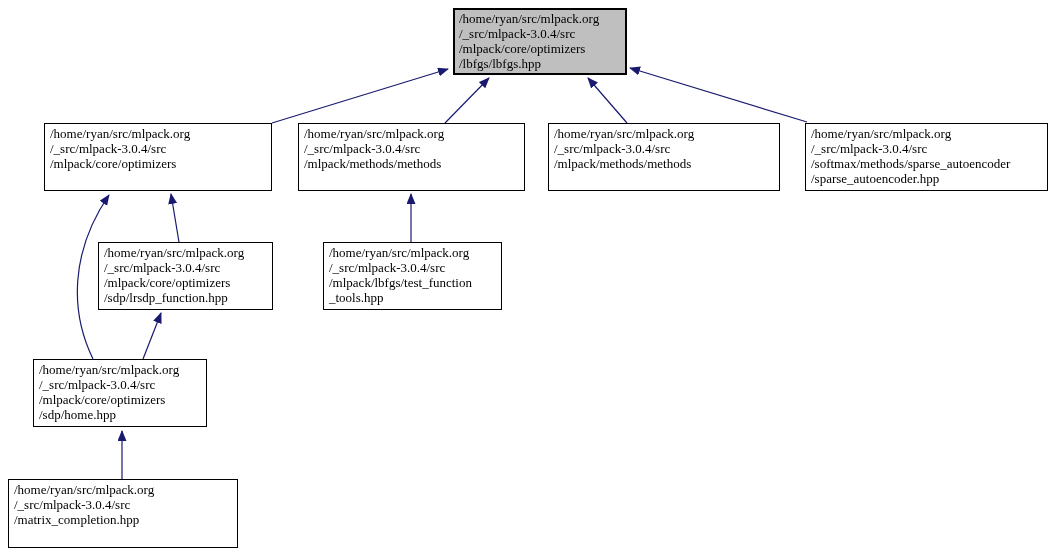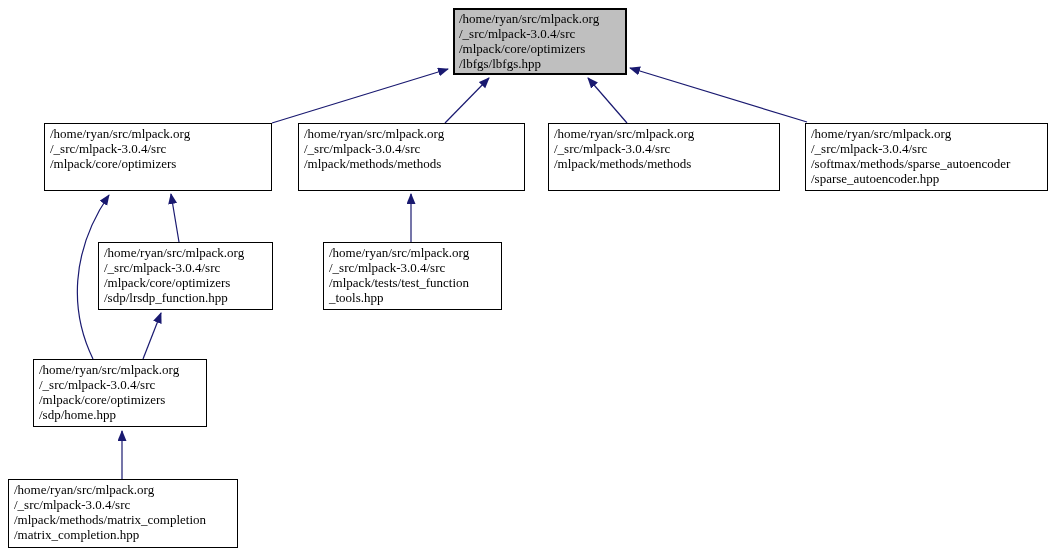--- a/index.html
+++ b/index.html
@@ -97,31 +97,30 @@
   <div class="node" style="left:98px;top:242px;width:175px;height:68px">
     <div class="ln">/home/ryan/src/mlpack.org</div>
     <div class="ln">/_src/mlpack-3.0.4/src</div>
     <div class="ln">/mlpack/core/optimizers</div>
     <div class="ln c">/sdp/lrsdp_function.hpp</div>
   </div>
 
   <div class="node" style="left:323px;top:242px;width:179px;height:68px">
     <div class="ln">/home/ryan/src/mlpack.org</div>
     <div class="ln">/_src/mlpack-3.0.4/src</div>
-    <div class="ln">/mlpack/tests/test_function</div>
+    <div class="ln">/mlpack/lbfgs/test_function</div>
     <div class="ln c">_tools.hpp</div>
   </div>
 
   <div class="node" style="left:33px;top:359px;width:174px;height:68px">
     <div class="ln">/home/ryan/src/mlpack.org</div>
     <div class="ln">/_src/mlpack-3.0.4/src</div>
     <div class="ln">/mlpack/core/optimizers</div>
     <div class="ln c">/sdp/home.hpp</div>
   </div>
 
   <div class="node" style="left:8px;top:479px;width:230px;height:69px">
     <div class="ln">/home/ryan/src/mlpack.org</div>
     <div class="ln">/_src/mlpack-3.0.4/src</div>
-    <div class="ln">/mlpack/methods/matrix_completion</div>
     <div class="ln c">/matrix_completion.hpp</div>
   </div>
 
 </div>
 
 </body></html>

